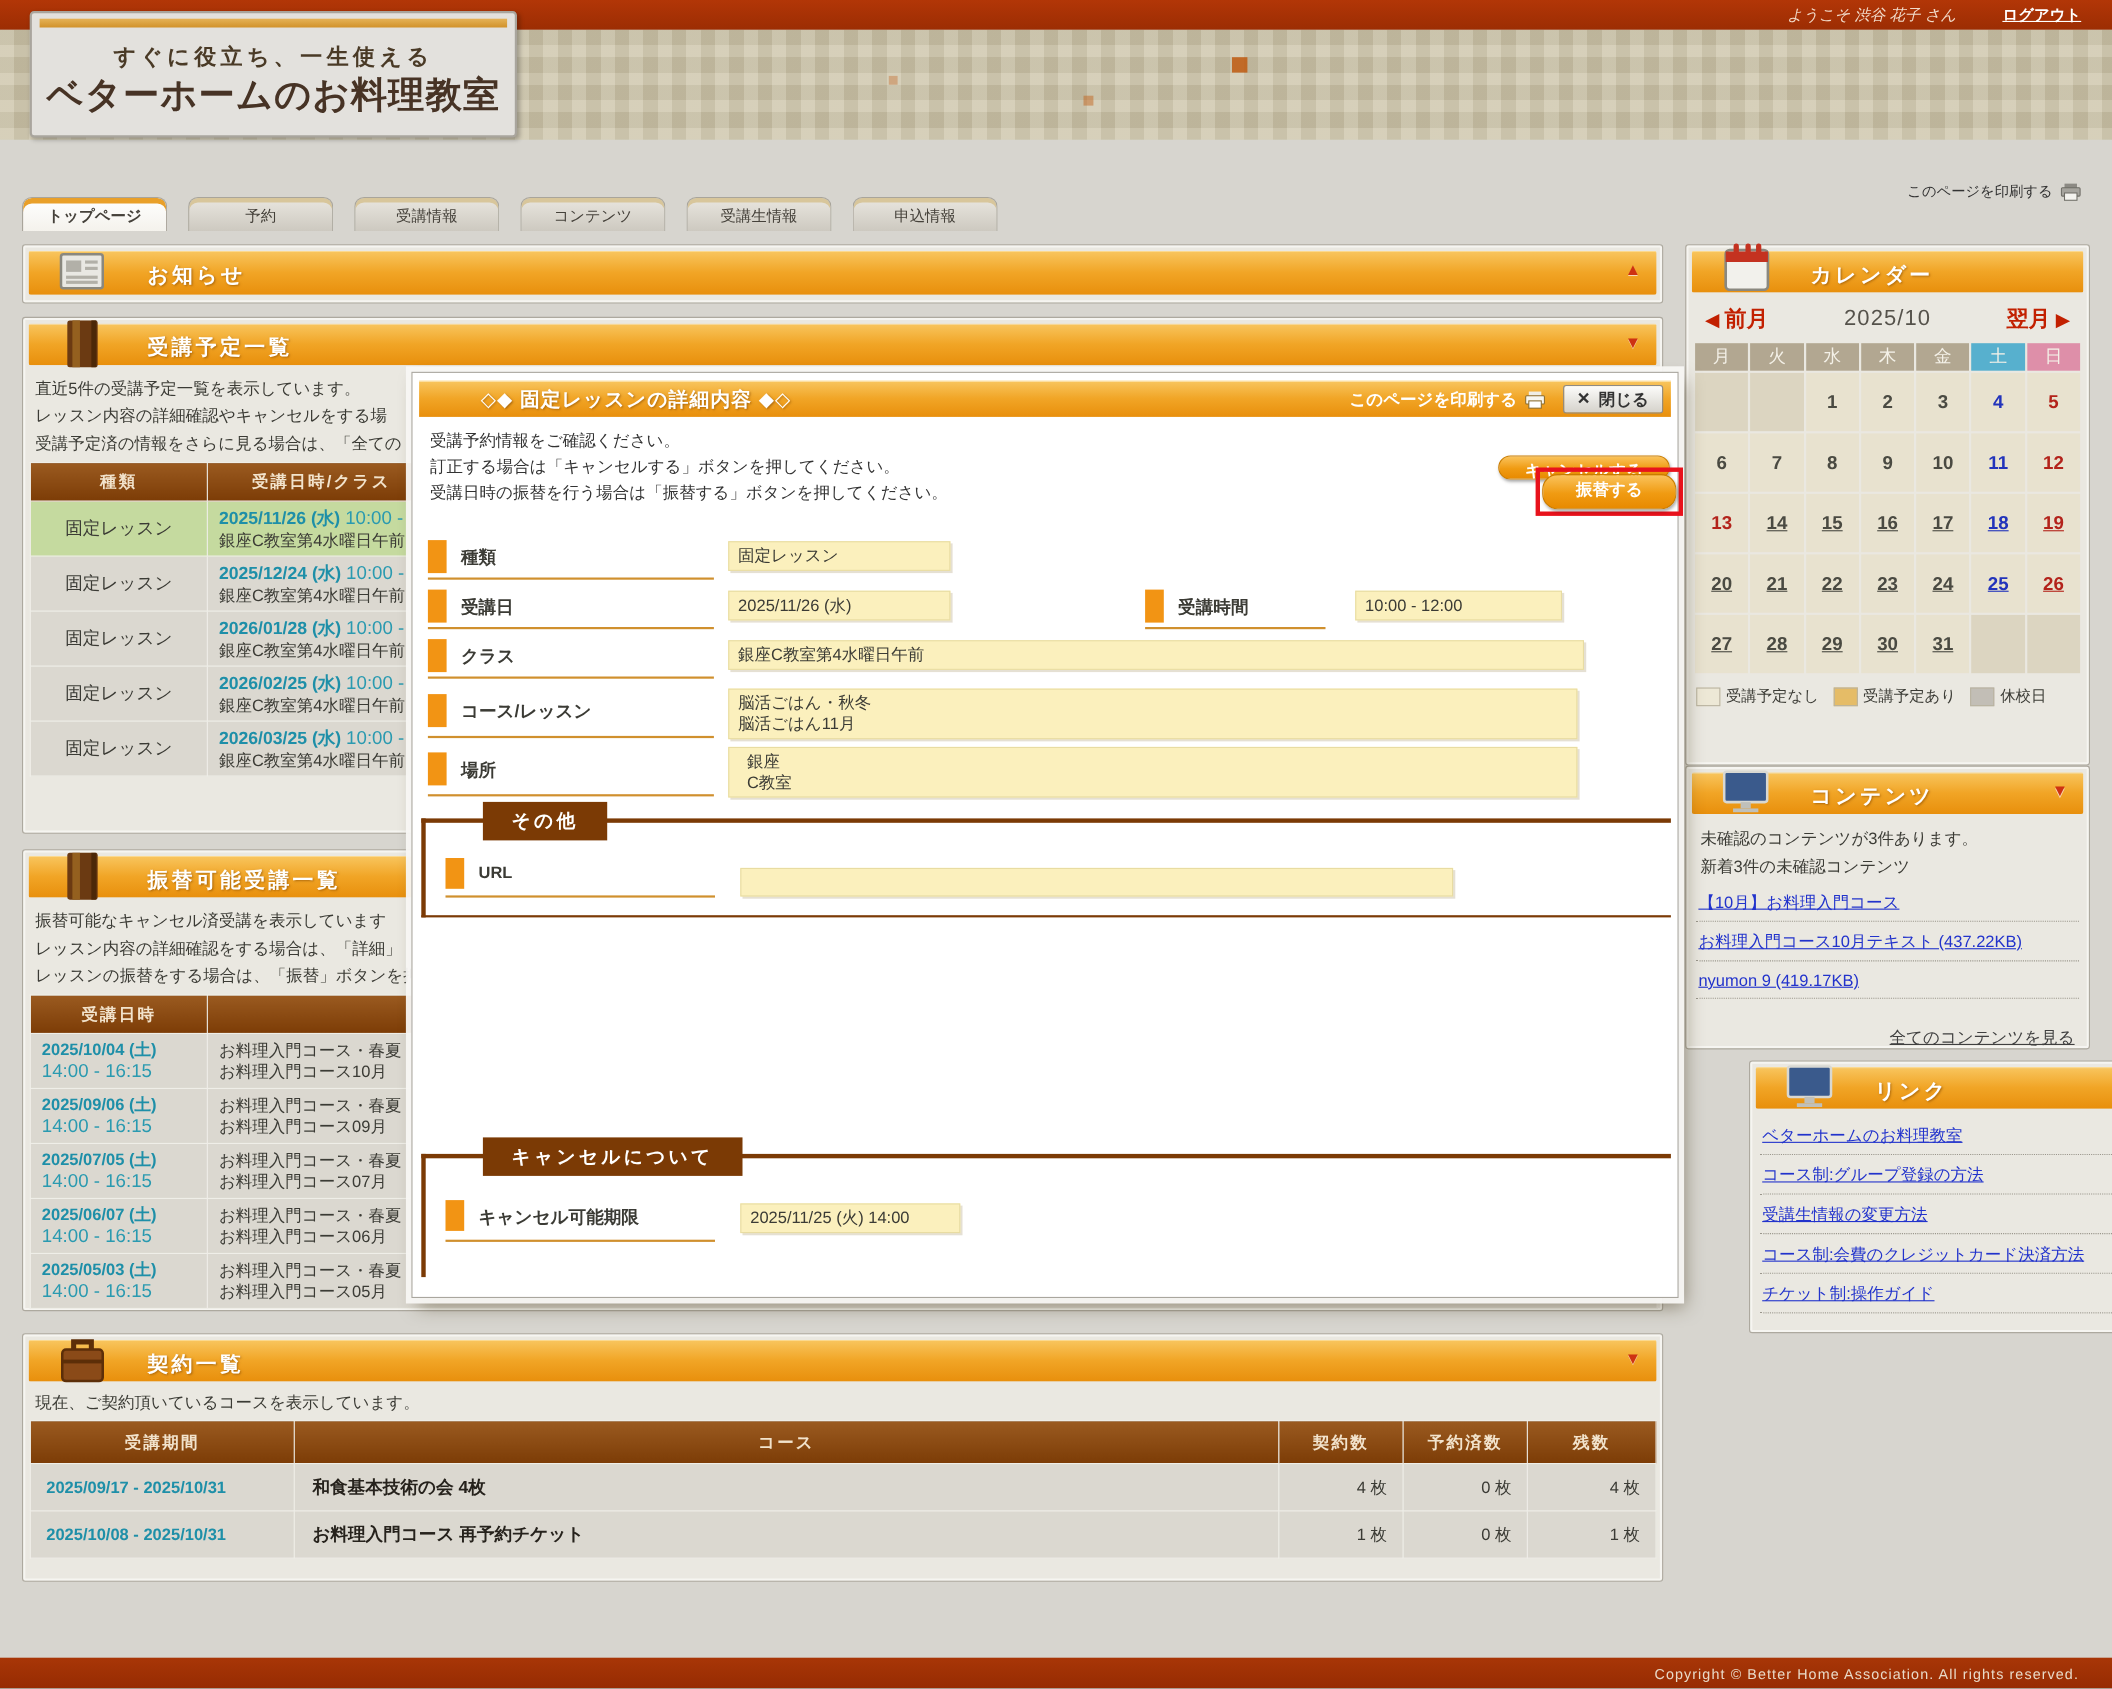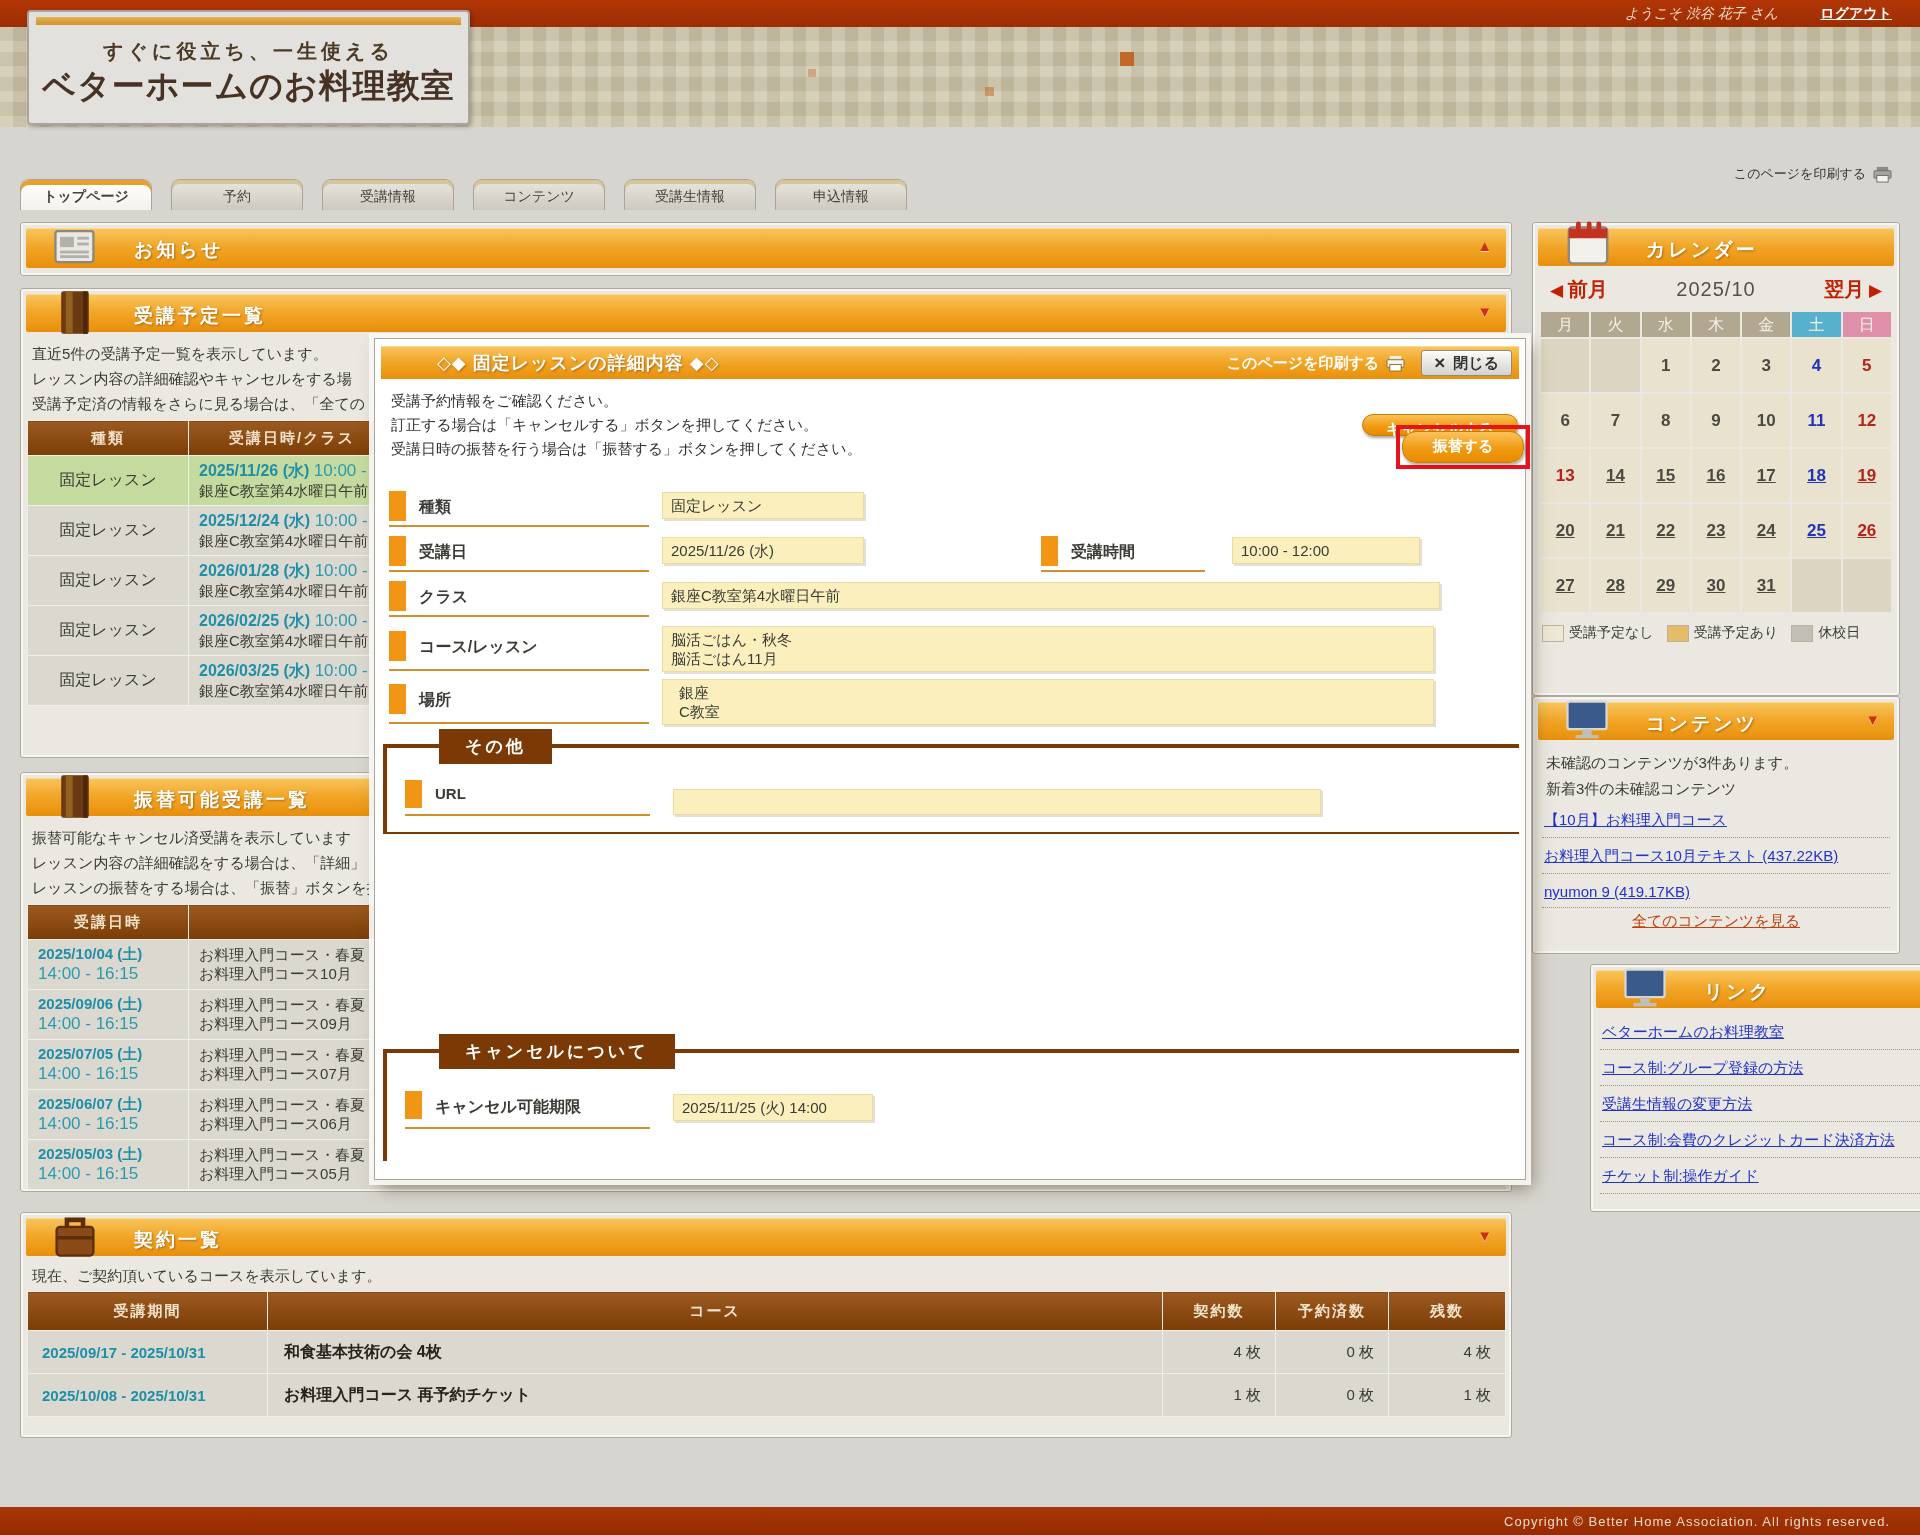--- a/index.html
+++ b/index.html
@@ -78,21 +78,21 @@
   #cal-legend { display:flex; gap:13px; margin:12px 2px 0 4px; }
   .lg-item { display:flex; align-items:center; gap:5px; font-size:14px; color:#3B3B35; }
   .lg-sw { width:22px; height:17px; border:1px solid #B9B3A0; }
   .lg-none { background:#EDE8D6; }
   .lg-yes  { background:#E5BC67; }
   .lg-closed { background:#C2BEB6; }
 
   
   .rlines { margin:10px 8px 0; font-size:15px; color:#3B3B35; line-height:26px; }
   .rlink { display:block; margin:0 4px; padding:9px 2px 7px; font-size:15px; color:#2233CC; text-decoration:underline; border-bottom:1px dotted #9A968C; cursor:pointer; white-space:nowrap; }
-  #see-all { display:block; text-align:center; margin:4px 8px 0; font-size:15px; color:#c2410c; text-decoration:underline; cursor:pointer; }
+  #see-all { display:block; text-align:right; margin:26px 8px 0; font-size:15px; color:#404040; text-decoration:underline; cursor:pointer; }
 
   
   #modal { position:absolute; left:374px; top:338px; width:1152px; height:842px; background:#FFFFFF; border:1px solid #A9A69E; box-shadow:0 0 0 5px rgba(248,247,244,.95), 6px 8px 16px rgba(70,55,25,.5); z-index:40; }
   #modal-bar { position:absolute; left:6px; top:7px; right:6px; height:33px; background:linear-gradient(180deg,#F8C45C 0%,#F1A526 48%,#E88F0C 100%); border-top:1px solid #FBD98F; display:flex; align-items:center; }
   #modal-title { margin-left:56px; color:#FFF; font-size:18px; font-weight:bold; letter-spacing:1px; text-shadow:1px 1px 2px rgba(130,70,0,.6); flex:1; }
   #modal-print { display:flex; align-items:center; gap:7px; color:#FFF; font-size:15px; font-weight:bold; cursor:pointer; }
   #close-btn { margin:0 7px 0 16px; height:26px; padding:0 12px; display:flex; align-items:center; gap:8px; background:linear-gradient(180deg,#FCFCFA,#D5D2CB); border:1px solid #8E8B84; border-radius:3px; font-size:15px; font-weight:bold; color:#333; cursor:pointer; }
   #close-btn .x::before { content:"×"; font-size:19px; font-weight:bold; }
   .modal-intro { position:absolute; left:16px; font-size:15px; color:#333; line-height:24px; white-space:nowrap; }
   .btn-orange { background:linear-gradient(180deg,#FAC35C,#F09B12 55%,#E88A00); border:1px solid #C97C00; border-radius:15px; color:#FFF; font-weight:bold; font-size:15px; text-align:center; box-shadow:1px 2px 3px rgba(0,0,0,.35); cursor:pointer; }

